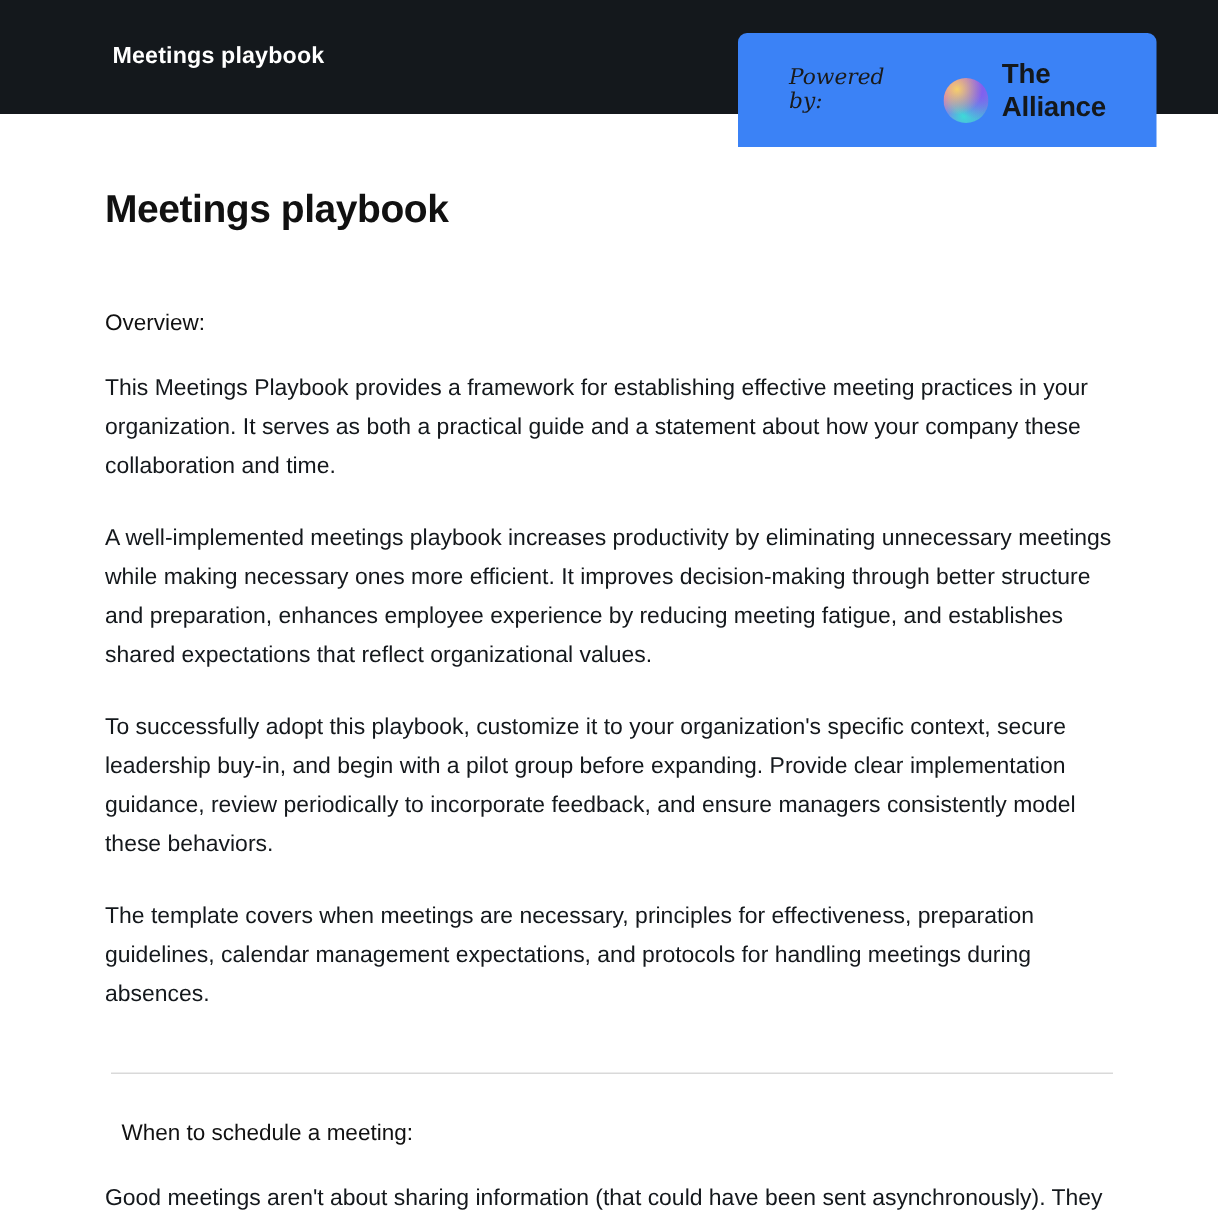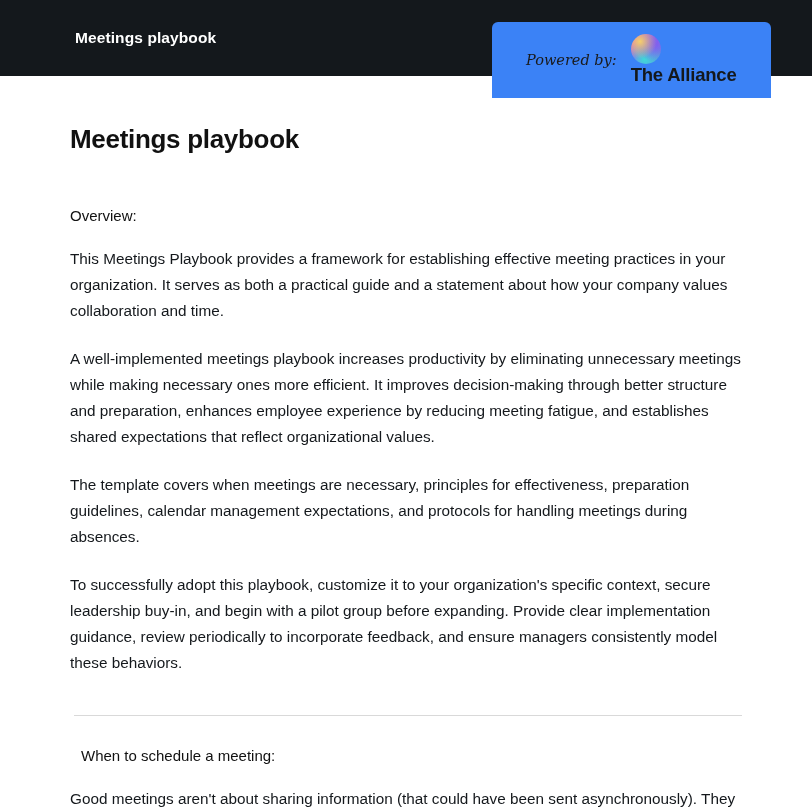--- a/index.html
+++ b/index.html
@@ -45,22 +45,21 @@
   }
   .powered-label {
     font-family: "DejaVu Serif", serif;
     font-style: italic;
     font-size: 14.5px;
     color: #1a1a1a;
     margin-right: 14px;
   }
   .alliance-logo {
     display: flex;
-    align-items: flex-start;
-    flex-direction: column;
+    align-items: flex-end;
   }
   .alliance-mark {
     width: 30px;
     height: 30px;
     border-radius: 50%;
     background:
       radial-gradient(circle at 30% 25%, #f5d06a 0%, rgba(245,208,106,0) 55%),
       radial-gradient(circle at 75% 30%, #7f5cf0 0%, rgba(127,92,240,0) 60%),
       radial-gradient(circle at 45% 85%, #3ddad7 0%, rgba(61,218,215,0) 60%),
       linear-gradient(135deg, #f06ab0 0%, #9b5cf0 45%, #3db4da 100%);
@@ -121,22 +120,22 @@
       <span class="alliance-mark"></span>
       <span class="alliance-name">The Alliance</span>
     </span>
   </div>
 </div>
 
 <div class="doc">
   <h1 class="doc-title">Meetings playbook</h1>
 
   <h2 class="section-heading">Overview:</h2>
-  <p class="para">This Meetings Playbook provides a framework for establishing effective meeting practices in your organization. It serves as both a practical guide and a statement about how your company values collaboration and time.</p>
+  <p class="para">This Meetings Playbook provides a framework for establishing effective meeting practices in your organization. It serves as both a practical guide and a statement about how your company these collaboration and time.</p>
   <p class="para">A well-implemented meetings playbook increases productivity by eliminating unnecessary meetings while making necessary ones more efficient. It improves decision-making through better structure and preparation, enhances employee experience by reducing meeting fatigue, and establishes shared expectations that reflect organizational values.</p>
+  <p class="para">To successfully adopt this playbook, customize it to your organization's specific context, secure leadership buy-in, and begin with a pilot group before expanding. Provide clear implementation guidance, review periodically to incorporate feedback, and ensure managers consistently model these behaviors.</p>
   <p class="para">The template covers when meetings are necessary, principles for effectiveness, preparation guidelines, calendar management expectations, and protocols for handling meetings during absences.</p>
-  <p class="para">To successfully adopt this playbook, customize it to your organization's specific context, secure leadership buy-in, and begin with a pilot group before expanding. Provide clear implementation guidance, review periodically to incorporate feedback, and ensure managers consistently model these behaviors.</p>
 
   <div class="divider"></div>
 
   <h2 class="section-heading second">When to schedule a meeting:</h2>
   <p class="para">Good meetings aren't about sharing information (that could have been sent asynchronously). They are not about seeing and being seen. And they are not about giving status updates.</p>
 </div>
 
 </body></html>

